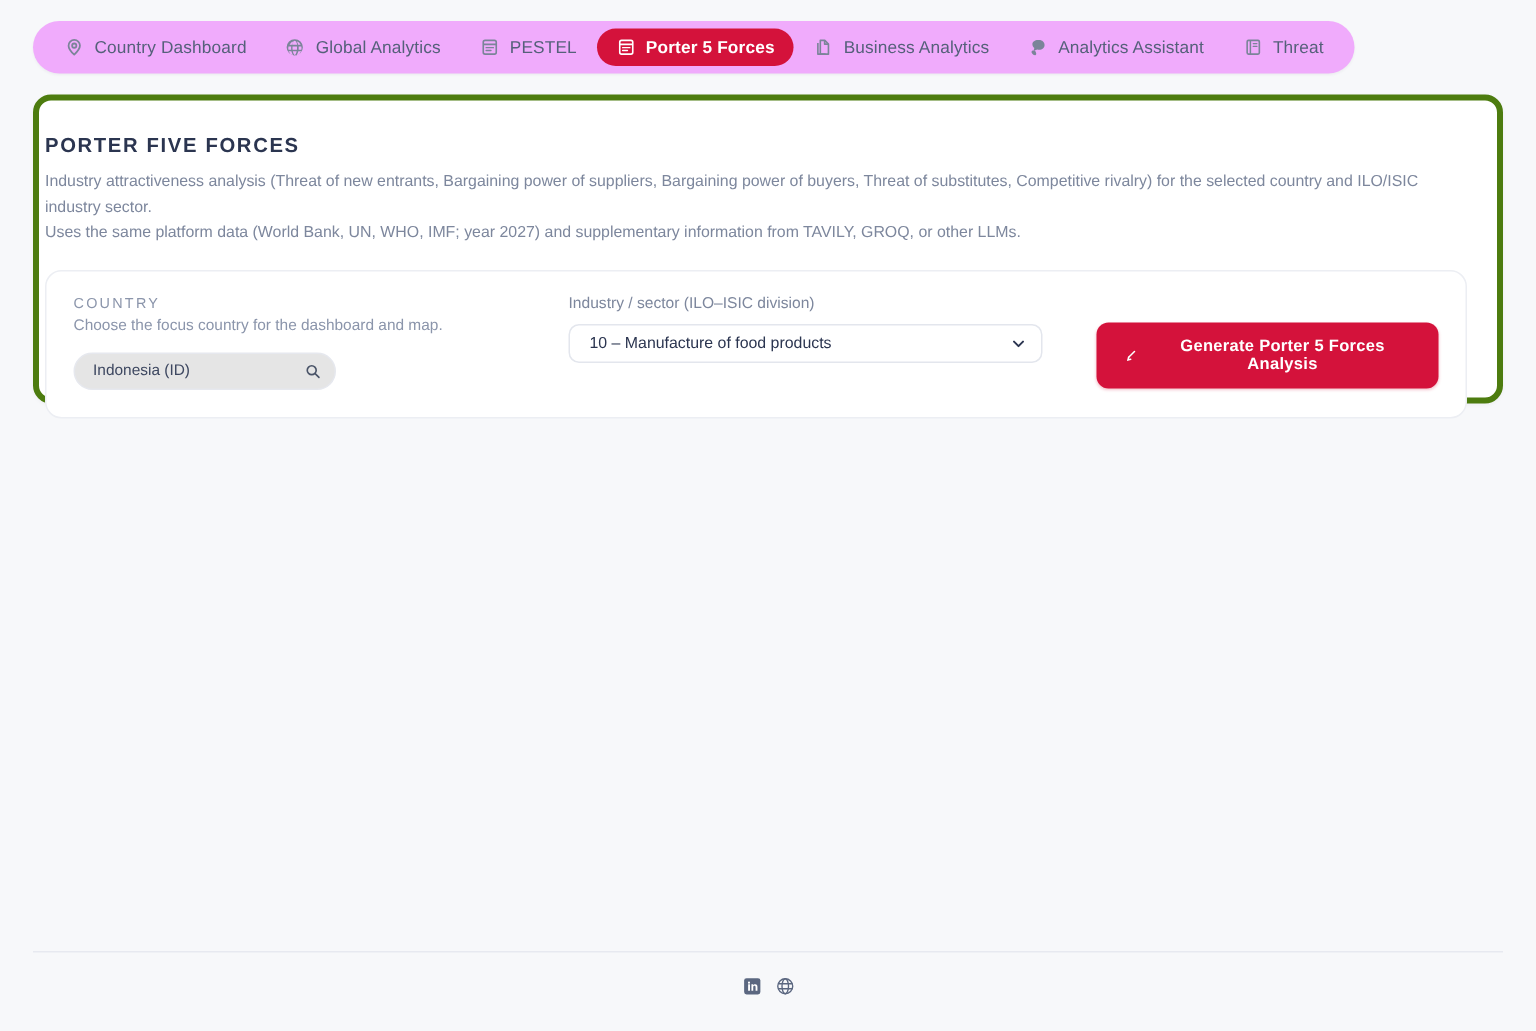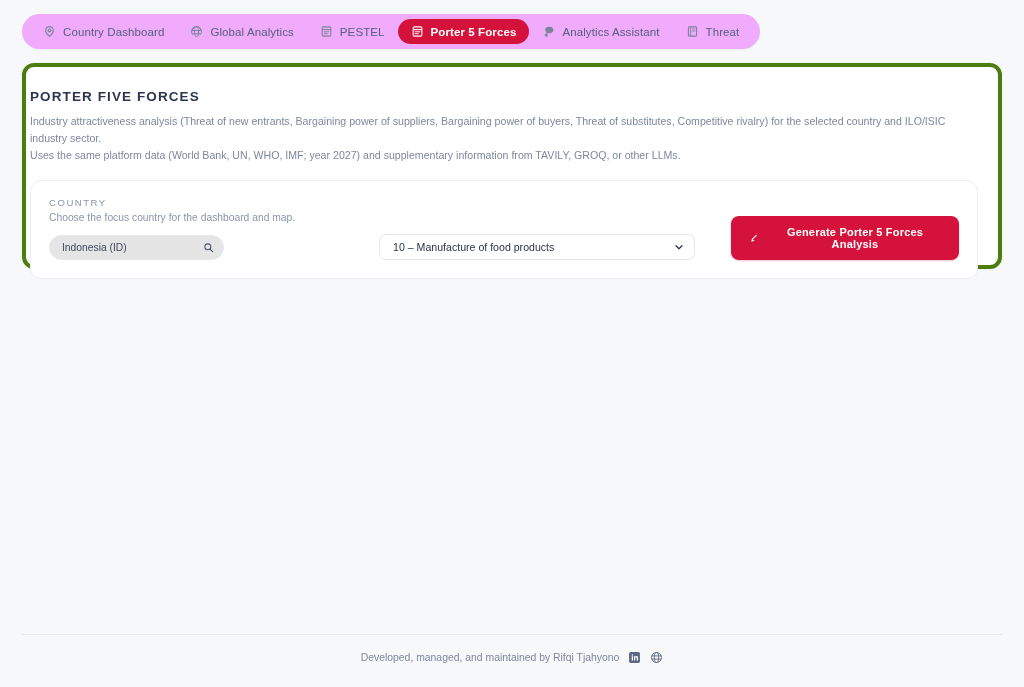--- a/index.html
+++ b/index.html
@@ -77,21 +77,21 @@
   }
 
   
   .panel {
     margin-top: 16px;
     border: 1px solid #eceef3;
     border-radius: 11px;
     background: #ffffff;
     padding: 16px 18px 18px 18px;
     display: flex;
-    align-items: flex-end;
+    align-items: flex-start;
   }
   .col-country { width: 330px; flex: 0 0 auto; }
   .col-sector  { width: 352px; flex: 0 0 auto; }
   .col-action  { flex: 1 1 auto; display: flex; justify-content: flex-end; align-items: center; padding-top: 18px; }
 
   .field-eyebrow {
     font-size: 9.6px;
     letter-spacing: 1.5px;
     color: #8b95ab;
     text-transform: uppercase;
@@ -231,20 +231,30 @@
       <span class="tab-ico">
         <svg width="13" height="13" viewBox="0 0 24 24" fill="none" stroke="currentColor" stroke-width="2">
             <rect x="4" y="3.5" width="16" height="17" rx="2.2"></rect>
             <path d="M4 8.5h16" stroke-width="2"></path>
             <path d="M7.5 12.5h9M7.5 16h6" stroke-width="1.7" stroke-linecap="round"></path>
           </svg>
       </span>
       <span>Porter 5 Forces</span>
     </div>
 
+    <div class="tab">
+      <span class="tab-ico">
+        <svg width="13" height="13" viewBox="0 0 24 24" fill="none" stroke="currentColor" stroke-width="2" stroke-linejoin="round">
+            <path d="M9 3.5h5.5L19 8v12.5H9z"></path>
+            <path d="M14.3 3.6V8.2H19"></path>
+            <path d="M6 6.8v13.7h9.5"></path>
+          </svg>
+      </span>
+      <span>Business Analytics</span>
+    </div>
 
     <div class="tab">
       <span class="tab-ico">
         <svg width="13" height="13" viewBox="0 0 24 24" fill="currentColor">
             <path d="M14.5 3c3.6 0 6.5 2.7 6.5 6.1 0 3.4-2.9 6.1-6.5 6.1-.9 0-1.8-.2-2.6-.5l-3.6 1.6c-.4.2-.8-.2-.7-.6l.8-2.8C6.9 11.8 6 10 6 8.1 6 5.3 9.2 3 12.8 3h1.7z"></path>
             <path d="M9.5 16.5c1.6 2.6 1.6 4.3.6 5-1.3.9-3.4-.4-4.6-2.2-.8-1.2-.7-2.3.3-2.9.9-.6 2.4-.7 3.7.1z"></path>
           </svg>
       </span>
       <span>Analytics Assistant</span>
     </div>
@@ -283,20 +293,21 @@
         <span class="s-ico">
           <svg width="11" height="11" viewBox="0 0 24 24" fill="none" stroke="currentColor" stroke-width="2.4" stroke-linecap="round">
               <circle cx="10.5" cy="10.5" r="6.5"></circle>
               <path d="M15.5 15.5 21 21"></path>
             </svg>
         </span>
       </div>
     </div>
 
     <div class="col-sector">
+      <div class="field-label">Industry / sector (ILO–ISIC division)</div>
       <div class="select-box">
         <span class="sel-val">10 – Manufacture of food products</span>
         <span class="chev">
           <svg width="12" height="12" viewBox="0 0 24 24" fill="none" stroke="currentColor" stroke-width="2.6" stroke-linecap="round" stroke-linejoin="round">
               <path d="M6 9.5l6 6 6-6"></path>
             </svg>
         </span>
       </div>
     </div>
 
@@ -310,21 +321,20 @@
         </span>
         <span>Generate Porter 5 Forces Analysis</span>
       </button>
     </div>
 
   </div>
 </div>
 
 <div class="footer">
   <div class="footer-inner">
-    <span class="footer-text">Developed, managed, and maintained by Rifqi Tjahyono</span>
 
     <span class="footer-ico">
       <svg width="13" height="13" viewBox="0 0 24 24" fill="currentColor">
           <rect x="2" y="2" width="20" height="20" rx="3"></rect>
           <path d="M6.9 9.6h2.3v8H6.9v-8zM8 6.2a1.35 1.35 0 1 1 0 2.7 1.35 1.35 0 0 1 0-2.7zM11 9.6h2.2v1.1c.4-.7 1.3-1.3 2.5-1.3 2 0 2.7 1.2 2.7 3.3v4.9h-2.3v-4.4c0-1.1-.4-1.8-1.4-1.8s-1.5.7-1.5 1.8v4.4H11v-8z" fill="#ffffff"></path>
         </svg>
     </span>
 
     <span class="footer-ico">
       <svg width="13" height="13" viewBox="0 0 24 24" fill="none" stroke="currentColor" stroke-width="1.7">

